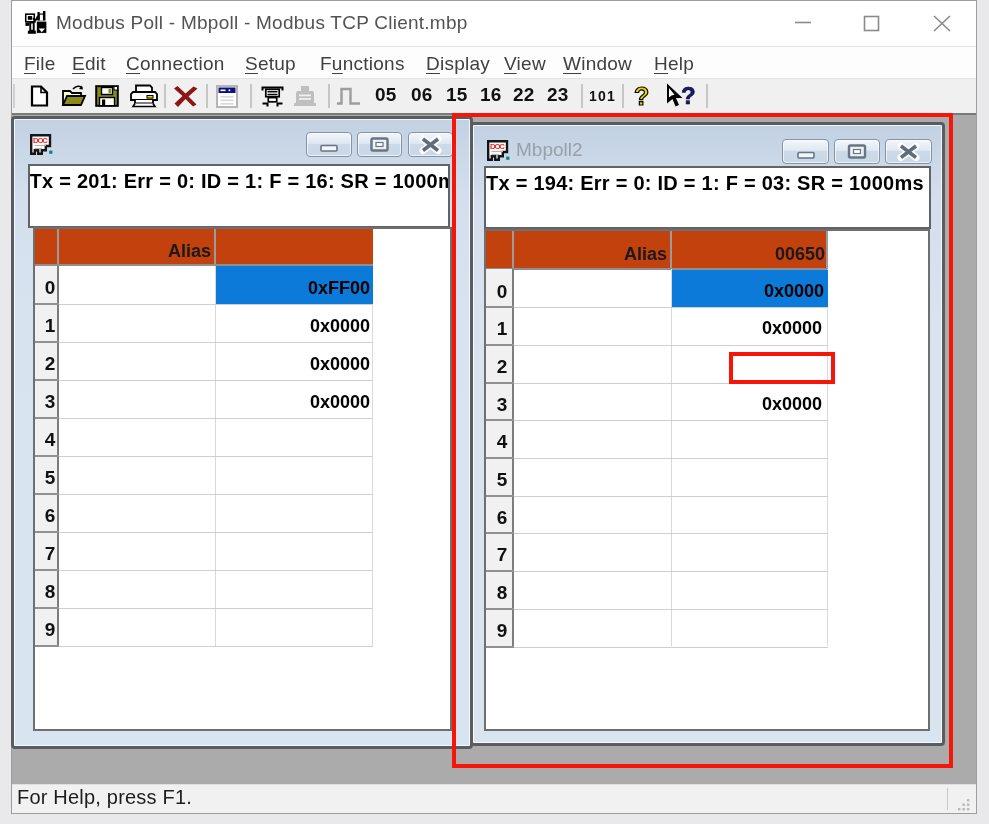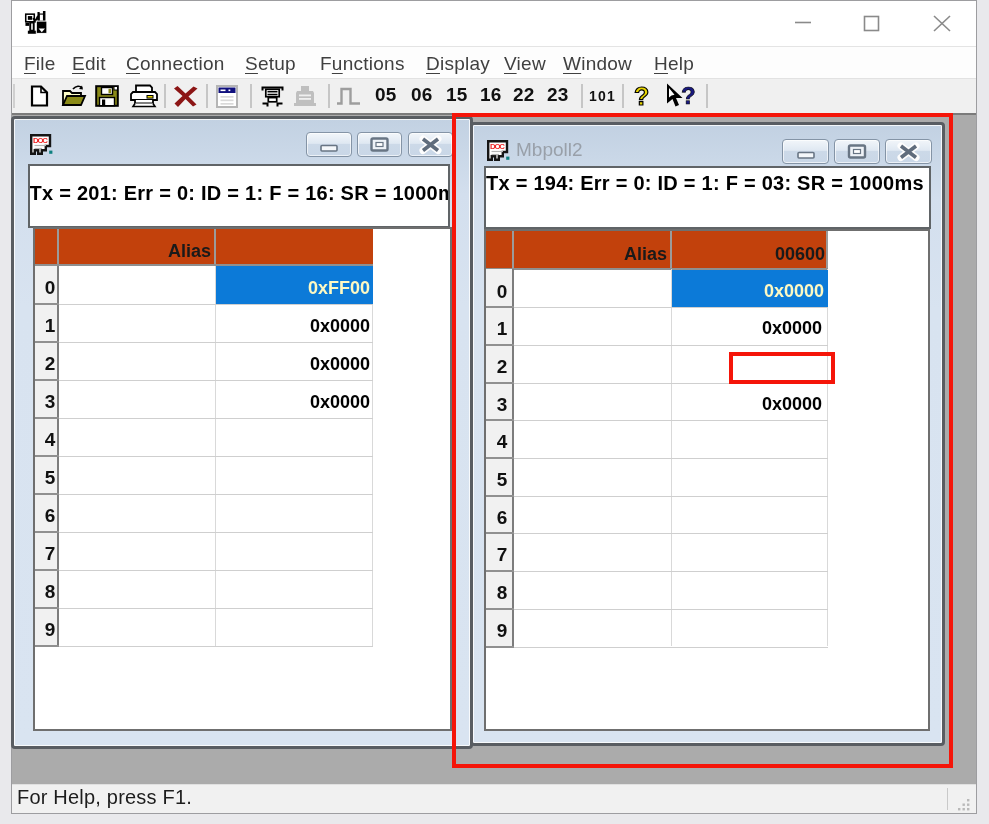--- a/index.html
+++ b/index.html
@@ -28,38 +28,39 @@
 .txline{position:absolute;font-size:20px;font-weight:bold;color:#000;white-space:nowrap;letter-spacing:0.25px}
 .grid{position:absolute;background:#fff;border:2px solid #6f6f6f;overflow:hidden}
 .ghead{position:absolute;left:0;top:0;background:#c2410c;border-bottom:2px solid #8f8f8f}
 .ghcell{position:absolute;top:0;height:100%;border-right:2px solid #9b9b9b;font-size:18px;font-weight:bold;color:#1a1a1a;text-align:right}
 .rowhdr{position:absolute;background:#f1f1f1;border-right:2px solid #7d7d7d}
 .rnum{position:absolute;text-align:center;font-size:19px;font-weight:bold;color:#111}
 .rline{position:absolute;height:1px;background:#cfcfcf}
 .rhsep{position:absolute;width:24px;height:2px;background:#909090}
 .vline{position:absolute;width:1px;background:#d9d9d9}
 .val{position:absolute;text-align:right;font-size:18px;font-weight:bold;color:#000}
-.selblue{position:absolute;background:#0c7ad8;color:#fef9c3;text-align:right;font-size:18px;font-weight:bold}
+.selblue{position:absolute;background:#0c7ad8;color:#000000;text-align:right;font-size:18px;font-weight:bold}
 .redrect{position:absolute;border:4px solid #f51509}
 </style></head><body>
 <div id="win"></div>
 <div id="titlebar">
   <svg id="appicon" width="25" height="26" viewBox="0 0 26 27">
     <rect x="1" y="3.5" width="10.5" height="9.5" fill="#000"></rect>
     <rect x="2.6" y="5.1" width="7.3" height="6.3" fill="#fff"></rect>
     <rect x="4" y="6.3" width="4.5" height="3.9" fill="#000"></rect>
     <path d="M1.5,13 H5.5 V16.5 H1.5 Z" fill="#000"></path>
     <rect x="6.5" y="13" width="3.6" height="8.5" fill="#fff" stroke="#000" stroke-width="2"></rect>
     <rect x="4" y="21.5" width="10" height="3.2" fill="#000"></rect>
     <path d="M9.5,8.5 L12,11.5 L14,7.5 L16,10.5" fill="none" stroke="#000" stroke-width="2.2"></path>
     <path d="M14,2 H16.3 V3.5 H19.7 V1 H22.3 V11.5 H14 Z" fill="#000"></path>
     <path d="M16.5,4.8 H19.7 V11 H16.5 Z" fill="#fff"></path>
     <rect x="12.8" y="11.5" width="11" height="12.8" fill="#000" stroke="#fff" stroke-width="1"></rect>
     <path d="M15.2,19.3 H21.8 L18.5,23 Z" fill="#fff"></path>
   </svg>
+  <div id="title-text">Modbus Poll - Mbpoll - Modbus TCP Client.mbp</div>
 </div>
 <svg class="capbtn" style="left:780px;width:180px" width="180" height="46" viewBox="0 0 180 46">
   <line x1="15" y1="22.5" x2="31" y2="22.5" stroke="#8a8a8a" stroke-width="1.6"></line>
   <rect x="84.5" y="16.5" width="14" height="14" fill="none" stroke="#8a8a8a" stroke-width="1.6"></rect>
   <line x1="154" y1="16" x2="170" y2="31" stroke="#8a8a8a" stroke-width="1.6"></line>
   <line x1="170" y1="16" x2="154" y2="31" stroke="#8a8a8a" stroke-width="1.6"></line>
 </svg>
 <div id="menubar">
   <span class="mi" style="left:12px"><u>F</u>ile</span>
   <span class="mi" style="left:60px"><u>E</u>dit</span>
@@ -168,21 +169,21 @@
     <div class="cbtn" style="left:343px;top:13px;width:45px"><svg width="43" height="23" viewBox="0 0 43 23">
           <rect x="13.5" y="5.5" width="16" height="12" rx="1.5" fill="#eef2f7" stroke="#687584" stroke-width="2.4"></rect>
           <rect x="18" y="9.5" width="7" height="4" fill="#fff" stroke="#687584" stroke-width="1.2"></rect>
         </svg></div>
     <div class="cbtn" style="left:394px;top:13px;width:45px"><svg width="43" height="23" viewBox="0 0 43 23">
           <path d="M14,6 L29,17.5 M29,6 L14,17.5" stroke="#fdfdfd" stroke-width="7" stroke-linecap="round"></path>
           <path d="M14,6 L29,17.5 M29,6 L14,17.5" stroke="#5f6c7c" stroke-width="3.6" stroke-linecap="butt"></path>
         </svg></div>
   </div>
   <div class="content" style="left:13.5px;top:44.5px;width:422.5px;height:64px">
-    <div class="txline" style="left:0px;top:16px">Tx = 201: Err = 0: ID = 1: F = 16: SR = 1000m</div>
+    <div class="txline" style="left:0px;top:4px">Tx = 201: Err = 0: ID = 1: F = 16: SR = 1000m</div>
   </div>
   <div class="grid" style="left:19px;top:108px;width:419px;height:504px">
     <div class="ghead" style="width:338px;height:37px">
       <div class="ghcell" style="left:0;width:24px"></div>
       <div class="ghcell" style="left:24px;width:157px">
           <span style="position:absolute;right:3px;top:13px;line-height:18px">Alias</span>
         </div>
     </div>
     <div class="rowhdr" style="left:0;top:37px;width:24px;height:380px"></div>
     <div class="vline" style="left:180px;top:37px;height:380px"></div>
@@ -251,21 +252,21 @@
   <div class="content" style="left:11px;top:40.5px;width:446.5px;height:63.5px">
     <div class="txline" style="left:0px;top:4.5px">Tx = 194: Err = 0: ID = 1: F = 03: SR = 1000ms</div>
   </div>
   <div class="grid" style="left:11px;top:104px;width:446px;height:502px">
     <div class="ghead" style="width:342px;height:38.5px">
       <div class="ghcell" style="left:0;width:28px"></div>
       <div class="ghcell" style="left:28px;width:158px">
           <span style="position:absolute;right:3px;top:14px;line-height:18px">Alias</span>
         </div>
       <div class="ghcell" style="left:186px;width:156px">
-          <span style="position:absolute;right:1px;top:14px;line-height:18px">00600</span>
+          <span style="position:absolute;right:1px;top:14px;line-height:18px">00650</span>
         </div>
     </div>
     <div class="rowhdr" style="left:0;top:38px;width:28px;height:377px"></div>
     <div class="vline" style="left:185px;top:38px;height:377px"></div>
     <div class="vline" style="left:341px;top:38px;height:377px"></div>
     <div class="selblue" style="left:186px;top:38.5px;width:156px;height:37.7px;line-height:43.7px">
         <span style="position:absolute;right:4px">0x0000</span>
       </div>
     <div class="val" style="left:186px;top:76.2px;width:150px;height:37.7px;line-height:43.7px">0x0000</div>
     <div class="val" style="left:186px;top:151.6px;width:150px;height:37.7px;line-height:43.7px">0x0000</div>

